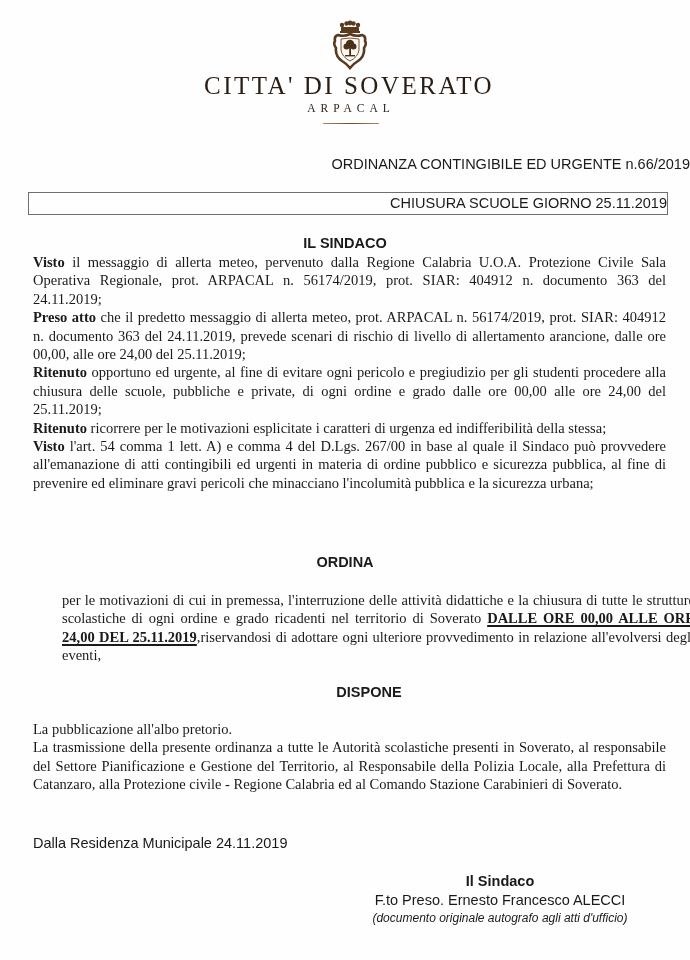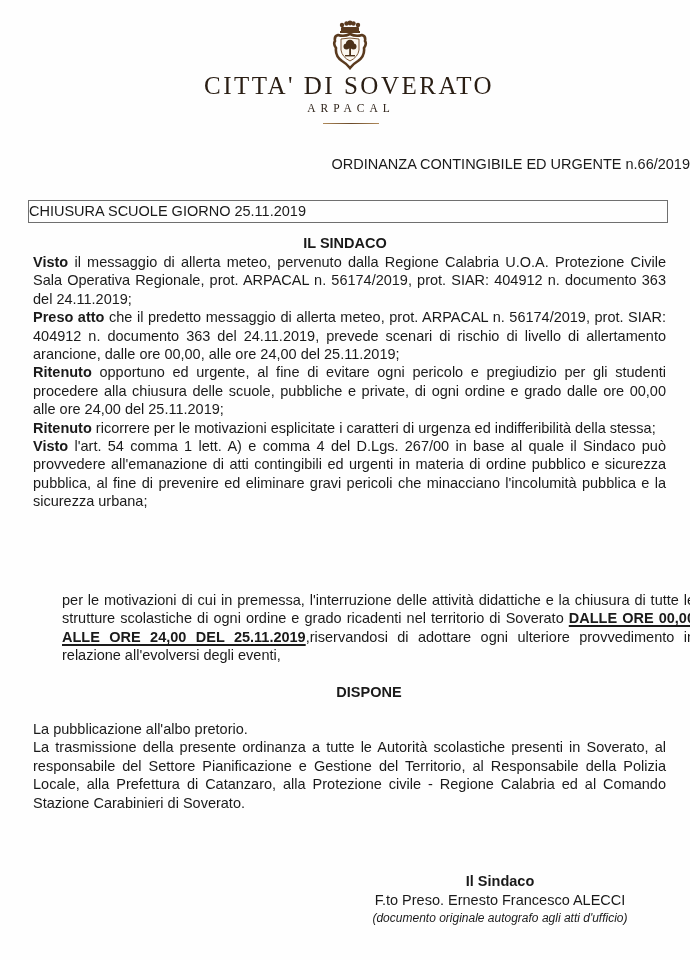--- a/index.html
+++ b/index.html
@@ -65,25 +65,25 @@
       left: 0; right: 0;
       top: 156px;
       text-align: right;
       font-size: 14.5px;
       color: #1a1a1a;
       padding-left: 22px;
     }
     .subject-box {
       position: absolute;
       left: 28px;
-      top: 200px;
+      top: 192px;
       width: 640px;
       height: 23px;
       border: 1.5px solid #6f6f6f;
-      text-align: left;
+      text-align: right;
       font-size: 14.5px;
       line-height: 20px;
       color: #1a1a1a;
       padding-left: 0;
     }
     
     .section-heading {
       position: absolute;
       left: 0; right: 0;
       text-align: center;
@@ -96,20 +96,21 @@
       left: 33px;
       width: 633px;
       font-size: 14.5px;
       line-height: 18.4px;
       text-align: justify;
       color: #1a1a1a;
     }
     .para {
       text-align: justify;
       text-align-last: left;
+      font-family: Liberation Serif, serif;
     }
     .para b { font-weight: bold; }
     .underline-bold {
       font-weight: bold;
       text-decoration: underline;
       text-decoration-thickness: 1.5px;
       text-underline-offset: 2px;
     }
     .plain-line {
       position: absolute;
@@ -182,30 +183,32 @@
   <div class="section-heading" style="top:235px;">IL SINDACO</div>
 
   <div class="body-block" style="top:253px;">
     <p class="para"><b>Visto</b><span> il messaggio di allerta meteo, pervenuto dalla Regione Calabria U.O.A. Protezione Civile Sala Operativa Regionale, prot. ARPACAL n. 56174/2019, prot. SIAR: 404912 n. documento 363 del 24.11.2019;</span></p>
     <p class="para"><b>Preso atto</b><span> che il predetto messaggio di allerta meteo, prot. ARPACAL n. 56174/2019, prot. SIAR: 404912 n. documento 363 del 24.11.2019,  prevede scenari di rischio di livello di allertamento arancione, dalle ore 00,00, alle ore 24,00 del 25.11.2019;</span></p>
     <p class="para"><b>Ritenuto</b><span> opportuno ed urgente, al fine di evitare ogni pericolo e pregiudizio per gli studenti procedere alla chiusura delle scuole, pubbliche e private, di ogni ordine e grado dalle ore 00,00 alle ore 24,00 del 25.11.2019;</span></p>
     <p class="para"><b>Ritenuto</b><span> ricorrere per le motivazioni esplicitate i caratteri di urgenza ed indifferibilità della stessa;</span></p>
     <p class="para"><b>Visto</b><span> l'art. 54 comma 1 lett. A) e comma 4 del D.Lgs. 267/00 in base al quale il Sindaco può provvedere all'emanazione di atti contingibili ed urgenti in materia di ordine pubblico e sicurezza pubblica, al fine di prevenire ed eliminare gravi pericoli che minacciano l'incolumità pubblica e la sicurezza urbana;</span></p>
   </div>
 
+  <div class="section-heading" style="top:554px;">ORDINA</div>
   <div class="body-block" style="top:591px;margin-left:29px;">
     <p class="para"><span>per le motivazioni di cui in premessa, l'interruzione delle attività didattiche e la chiusura di tutte le strutture scolastiche di ogni ordine e grado  ricadenti nel territorio di  Soverato </span><span class="underline-bold">DALLE ORE 00,00 ALLE ORE 24,00 DEL 25.11.2019</span><span>,riservandosi di adottare ogni ulteriore provvedimento in relazione all'evolversi degli eventi,</span></p>
   </div>
 
   <div class="section-heading" style="top:684px;padding-left:48px;">DISPONE</div>
   <div class="body-block" style="top:720px;">
     <p class="para">La pubblicazione all'albo pretorio.</p>
     <p class="para">La trasmissione della presente ordinanza a tutte le  Autorità scolastiche presenti in Soverato, al responsabile del Settore Pianificazione e Gestione del Territorio, al Responsabile della Polizia Locale, alla Prefettura di Catanzaro, alla Protezione civile - Regione Calabria ed al Comando Stazione Carabinieri di Soverato.</p>
   </div>
 
+  <div class="plain-line" style="top:835px;">Dalla Residenza Municipale 24.11.2019</div>
 
   <div class="signature" style="top:872px;">
     <div class="sig-title">Il  Sindaco</div>
     <div class="sig-name">F.to  Preso. Ernesto Francesco ALECCI</div>
     <div class="sig-note">(documento originale autografo agli atti d'ufficio)</div>
   </div>
 
 </div>
 
 </body></html>

